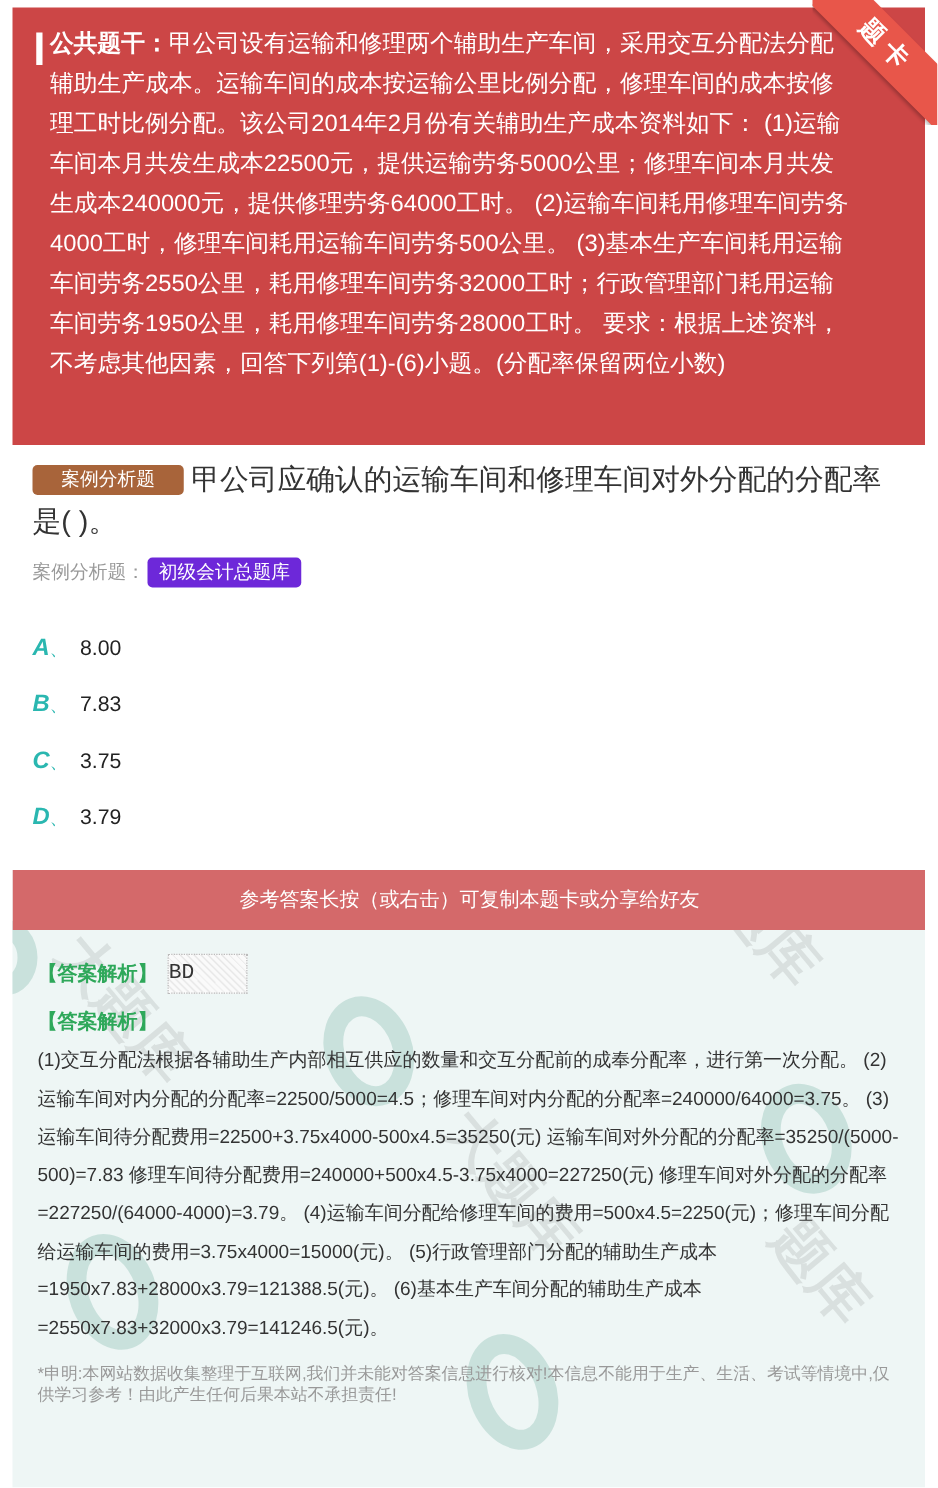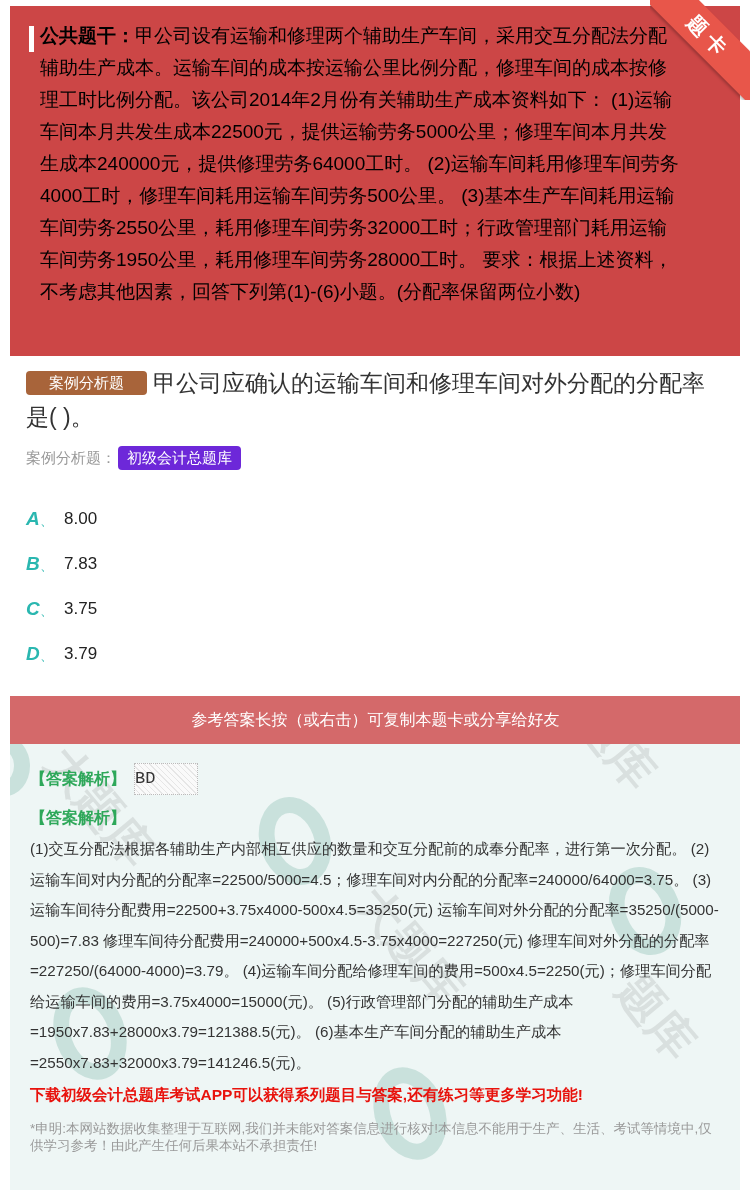--- a/index.html
+++ b/index.html
@@ -2,21 +2,21 @@
 <html><head>
 <meta charset="utf-8">
 <style>
   * { box-sizing: border-box; margin: 0; padding: 0; }
   html, body { width: 750px; height: 1190px; background: #ffffff; overflow: hidden; }
   body { font-family: "Liberation Sans", "DejaVu Sans", sans-serif; color: #333; position: relative; }
 
   
   .stem {
     position: absolute; left: 10px; top: 6px; width: 730px; height: 350px;
-    background: #cc4646; color: #000000;
+    background: #cc4646; color: #ffffff;
     padding: 14px 58px 0 30px;
     font-size: 19px; line-height: 32px;
   }
   .stem .bar {
     position: absolute; left: 19px; top: 20px; width: 5px; height: 26px; background: #ffffff;
   }
   .stem .label { font-weight: bold; }
   .stem-text { display: inline; }
 
   .ribbon-wrap {
@@ -141,16 +141,15 @@
     <span>参考答案</span>
     <span>长按（或右击）可复制本题卡或分享给好友</span>
   </div>
   <div class="answer-body">
     <div class="ref-row">
       <span class="green-label">【答案解析】</span>
       <span class="ans-img">BD</span>
     </div>
     <div class="green-label analysis-label">【答案解析】</div>
     <div class="analysis">(1)交互分配法根据各辅助生产内部相互供应的数量和交互分配前的成奉分配率，进行第一次分配。 (2)运输车间对内分配的分配率=22500/5000=4.5；修理车间对内分配的分配率=240000/64000=3.75。 (3)运输车间待分配费用=22500+3.75x4000-500x4.5=35250(元) 运输车间对外分配的分配率=35250/(5000-500)=7.83 修理车间待分配费用=240000+500x4.5-3.75x4000=227250(元) 修理车间对外分配的分配率=227250/(64000-4000)=3.79。 (4)运输车间分配给修理车间的费用=500x4.5=2250(元)；修理车间分配给运输车间的费用=3.75x4000=15000(元)。 (5)行政管理部门分配的辅助生产成本=1950x7.83+28000x3.79=121388.5(元)。 (6)基本生产车间分配的辅助生产成本=2550x7.83+32000x3.79=141246.5(元)。</div>
-    <div class="promo">下载初级会计总题库考试APP可以获得系列题目与答案,还有练习等更多学习功能!</div>
     <div class="disclaimer">*申明:本网站数据收集整理于互联网,我们并未能对答案信息进行核对!本信息不能用于生产、生活、考试等情境中,仅供学习参考！由此产生任何后果本站不承担责任!</div>
   </div>
 </div>
 
 </body></html>

